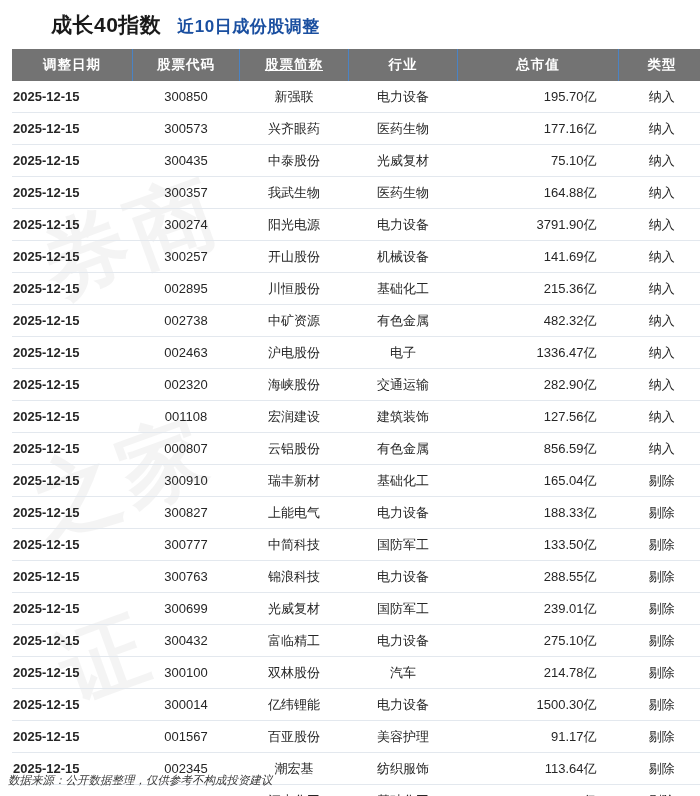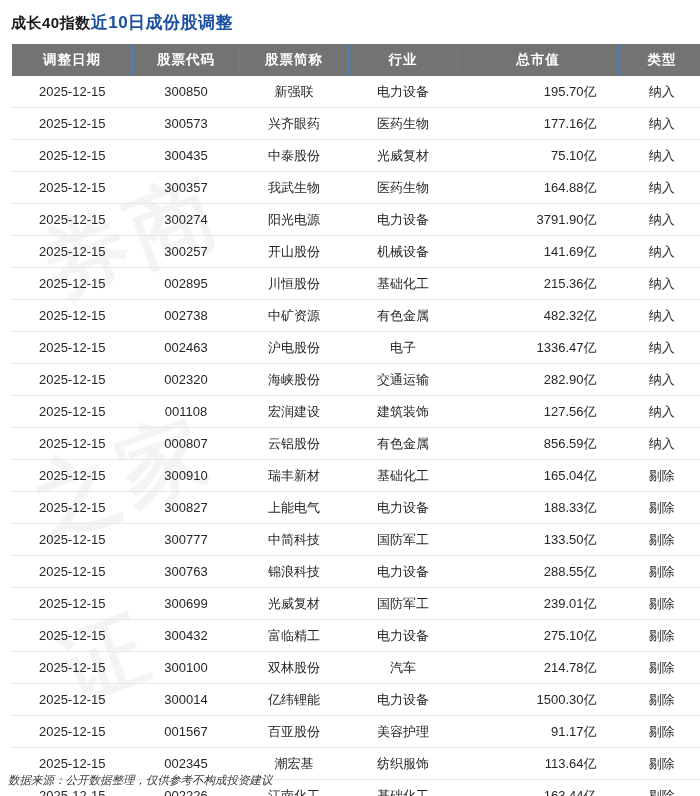--- a/index.html
+++ b/index.html
@@ -41,29 +41,31 @@
     position: relative;
     z-index: 1;
     padding: 0;
   }
   .header {
     display: flex;
     align-items: baseline;
     padding: 11px 12px 10px 11px;
   }
   .header .title {
-    font-size: 15px;
+    font-size: 21px;
     font-weight: bold;
     color: #1a1a1a;
     letter-spacing: 0.5px;
+    margin-left: 40px;
   }
   .header .subtitle {
     font-size: 17px;
     font-weight: bold;
     color: #1a4fa0;
+    margin-left: 16px;
     letter-spacing: 0.5px;
   }
 
   table {
     border-collapse: collapse;
     width: 676px;
     margin: 0 12px;
     table-layout: fixed;
   }
   thead th {
@@ -79,30 +81,30 @@
   thead th:last-child { border-right: none; }
 
   tbody td {
     height: 29px;
     font-size: 13px;
     border-bottom: 1px solid #e3e8ee;
     color: #262626;
     background: transparent;
   }
   tbody tr:first-child td { border-top: none; }
-  td.c-date { text-align: center; width: 118px; }
+  td.c-date { text-align: left; width: 118px; font-weight: bold; }
   td.c-code { text-align: center; width: 104px; }
   td.c-name { text-align: center; width: 106px; }
   td.c-ind  { text-align: center; width: 106px; }
   td.c-cap  { text-align: right;  width: 158px; padding-right: 22px; }
   td.c-type { text-align: center; width: 84px; }
 
   th.c-date { width: 118px; }
   th.c-code { width: 104px; }
-  th.c-name { width: 106px; }
+  th.c-name { width: 106px; text-decoration: underline; }
   th.c-ind  { width: 106px; }
   th.c-cap  { width: 158px; }
   th.c-type { width: 84px; }
 
   .footnote {
     position: absolute;
     bottom: 8px;
     left: 8px;
     font-size: 11.5px;
     color: #3a3a3a;

